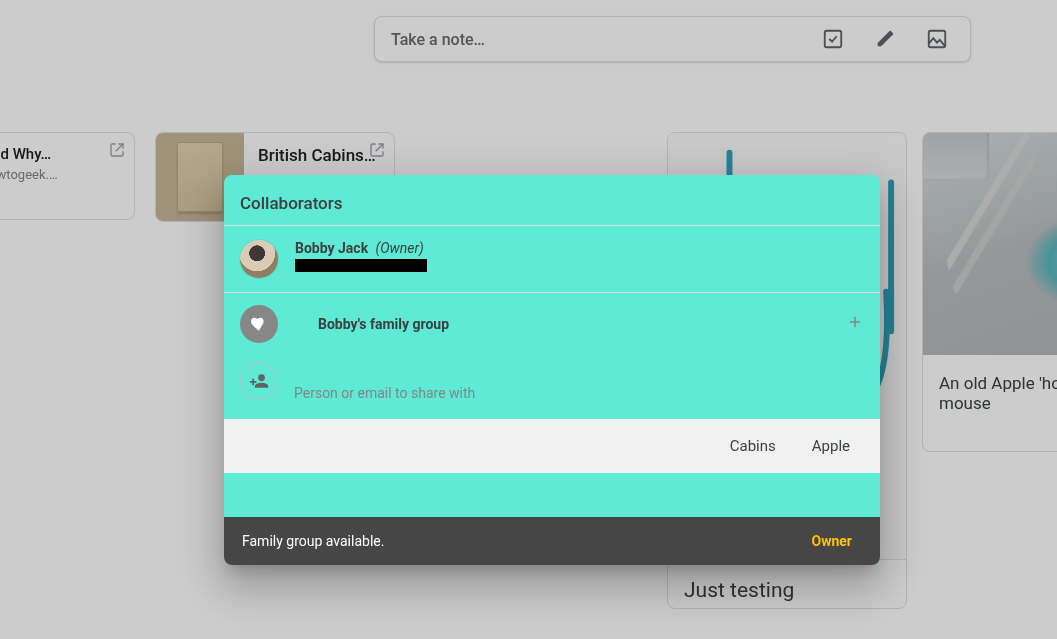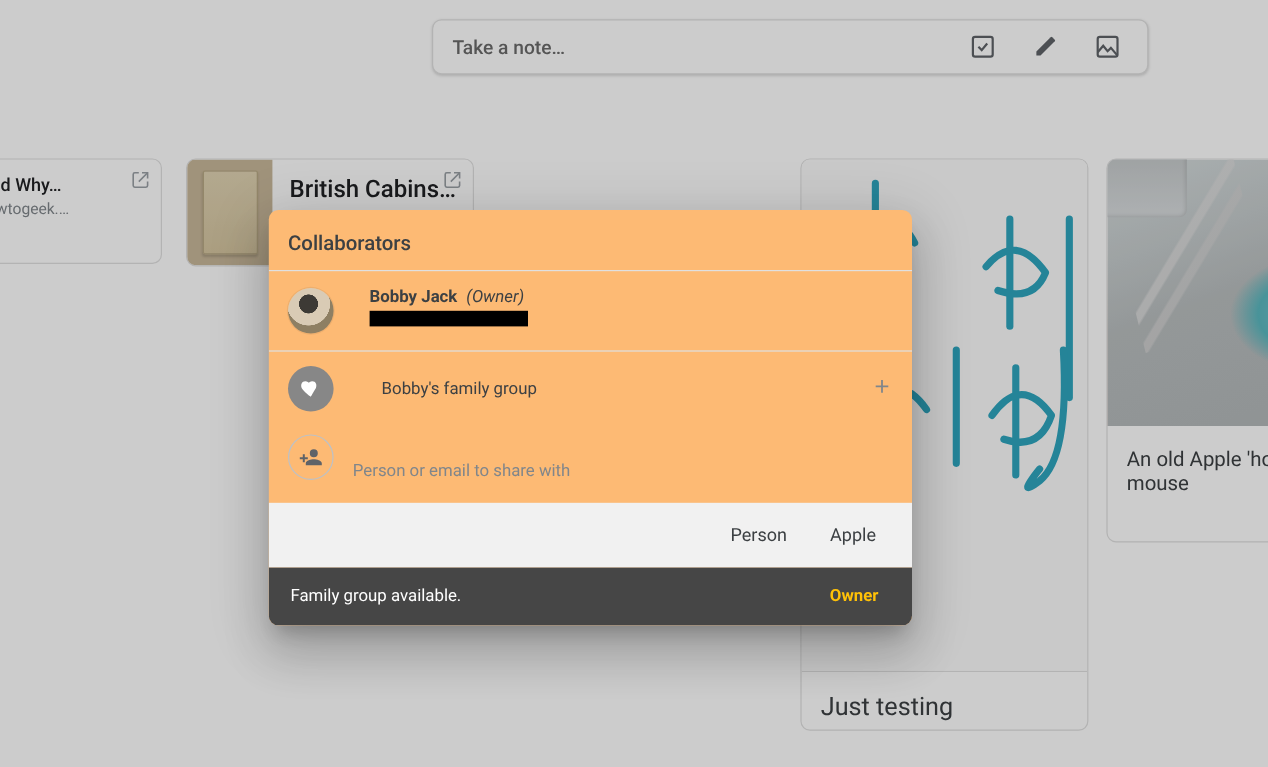--- a/index.html
+++ b/index.html
@@ -11,21 +11,21 @@
     background: rgba(0,0,0,0.20);
     pointer-events: none;
   }
   .board {
     position: absolute; inset: 0;
   }
 
   
   .note-bar {
     position: absolute;
-    left: 360px; top: 16px;
+    left: 374px; top: 16px;
     width: 597px; height: 46px;
     background: #ffffff;
     border: 1px solid #e0e0e0;
     border-radius: 8px;
     box-shadow: 0 1px 3px rgba(0,0,0,0.08), 0 1px 2px rgba(0,0,0,0.08);
     display: flex; align-items: center;
     padding: 0 12px 0 16px;
   }
   .note-bar .placeholder {
     flex: 1;
@@ -71,21 +71,21 @@
     width: 46px; height: 70px;
     background: linear-gradient(180deg, #e0d3b3 0%, #d6c6a1 100%);
     border: 1px solid #b8a985;
     border-radius: 2px;
     box-shadow: 0 2px 2px rgba(0,0,0,0.15);
     display:flex; align-items:center; justify-content:center;
     font-size: 5px; color:#6b5a36; text-align:center; line-height:1.2;
     padding:4px;
   }
   .card-b .body { flex:1; padding: 12px 14px; }
-  .card-b .title { font-size: 20px; font-weight: 500; color: #202124; white-space: nowrap; overflow: hidden; text-overflow: ellipsis; }
+  .card-b .title { font-size: 17px; font-weight: 500; color: #202124; white-space: nowrap; overflow: hidden; text-overflow: ellipsis; }
   .card-b .ext-icon { right: 8px; }
 
   .card-c { left: 667px; top: 132px; width: 240px; height: 477px; }
   .card-c .drawing {
     position: relative; width: 100%; height: 426px; background: #fcfcfc;
   }
   .card-c .drawing svg { position:absolute; inset:0; }
   .card-c .caption {
     padding: 18px 16px; font-size: 21px; color: #3c4043; font-weight: 400;
     border-top: 1px solid #e0e0e0;
@@ -114,37 +114,37 @@
     border-radius:6px;
     background: linear-gradient(180deg,#c5c9ca 0%, #d9dddf 100%);
     box-shadow: inset 0 0 4px rgba(0,0,0,0.2);
   }
   .card-d .caption { padding: 18px 16px; font-size: 17px; color: #3c4043; font-weight: 400; }
 
   
   .modal {
     position: absolute;
     left: 224px; top: 175px;
-    width: 536px;
-    background: #fdba74;
+    width: 656px;
+    background: #5eead4;
     border-radius: 8px;
     box-shadow: 0 11px 15px -7px rgba(0,0,0,0.2), 0 24px 38px 3px rgba(0,0,0,0.14), 0 9px 46px 8px rgba(0,0,0,0.12);
     overflow: hidden;
   }
   .modal-header {
     padding: 18px 16px 12px 16px;
     border-bottom: 1px solid #e0e0e0;
   }
   .modal-title { font-size: 17px; font-weight: 500; color: #3c4043; }
 
   .owner-row {
     display: flex; align-items: flex-start;
     padding: 14px 16px;
     border-bottom: 1px solid #e0e0e0;
-    gap: 30px;
+    gap: 17px;
   }
   .avatar-photo {
     width: 38px; height: 38px; border-radius: 50%;
     background: radial-gradient(circle at 45% 35%, #3d3a35 0 24%, #d9cbb5 25% 55%, #8e7f63 56% 100%);
     box-shadow: 0 0 0 1px rgba(0,0,0,0.06);
     flex-shrink: 0;
   }
   .owner-info .line1 { font-size: 14px; }
   .owner-info .name { font-weight: 700; color: #3c4043; }
   .owner-info .role { font-style: italic; color: #3c4043; font-weight: 400; margin-left: 4px; }
@@ -159,21 +159,21 @@
     gap: 16px;
   }
   .group-avatar {
     width: 38px; height: 38px; border-radius: 50%;
     background: #878787;
     display:flex; align-items:center; justify-content:center;
     color: #ffffff;
     flex-shrink:0;
   }
   .group-avatar svg { width:20px; height:20px; }
-  .group-name { flex:1; font-size: 14px; font-weight: 400; color: #3c4043; padding-left: 24px; }
+  .group-name { flex:1; font-size: 14px; font-weight: 700; color: #3c4043; padding-left: 24px; }
   .plus-icon { color: #80868b; }
   .plus-icon svg{ width:18px; height:18px; }
 
   .input-row {
     display: flex; align-items: center;
     padding: 6px 16px 18px 16px;
     gap: 16px;
   }
   .person-icon-circle {
     width: 38px; height: 38px; border-radius: 50%;
@@ -199,20 +199,21 @@
   .modal-actions .btn {
     font-size: 15px; color: #3c4043; font-weight: 400;
     background: none; border: none; cursor: pointer;
   }
 
   .toast {
     background: #464646;
     color: #ffffff;
     display: flex; align-items: center;
     padding: 16px 18px;
+    margin-top: 44px;
   }
   .toast-text { flex: 1; font-size: 14px; }
   .toast-action {
     font-size: 14px; font-weight: 700;
     color: #ffc107;
     background:none; border:none; cursor:pointer;
     margin-right: 10px;
   }
 
   .ext-svg { width:16px; height:16px; }
@@ -333,21 +334,21 @@
   <div class="input-row">
     <div class="person-icon-circle">
       <svg viewBox="0 0 24 24" fill="currentColor">
           <path d="M15 12a4 4 0 1 0-4-4 4 4 0 0 0 4 4zm-9 0V9H4v3H1v2h3v3h2v-3h3v-2zm9 2c-2.67 0-8 1.34-8 4v2h16v-2c0-2.66-5.33-4-8-4z"></path>
         </svg>
     </div>
     <input class="share-input" type="text" placeholder="Person or email to share with" style="">
   </div>
 
   <div class="modal-actions">
-    <button class="btn">Person</button>
+    <button class="btn">Cabins</button>
     <button class="btn">Apple</button>
   </div>
 
   <div class="toast">
     <div class="toast-text">Family group available.</div>
     <button class="toast-action">Owner</button>
   </div>
 </div>
 
 </body></html>

